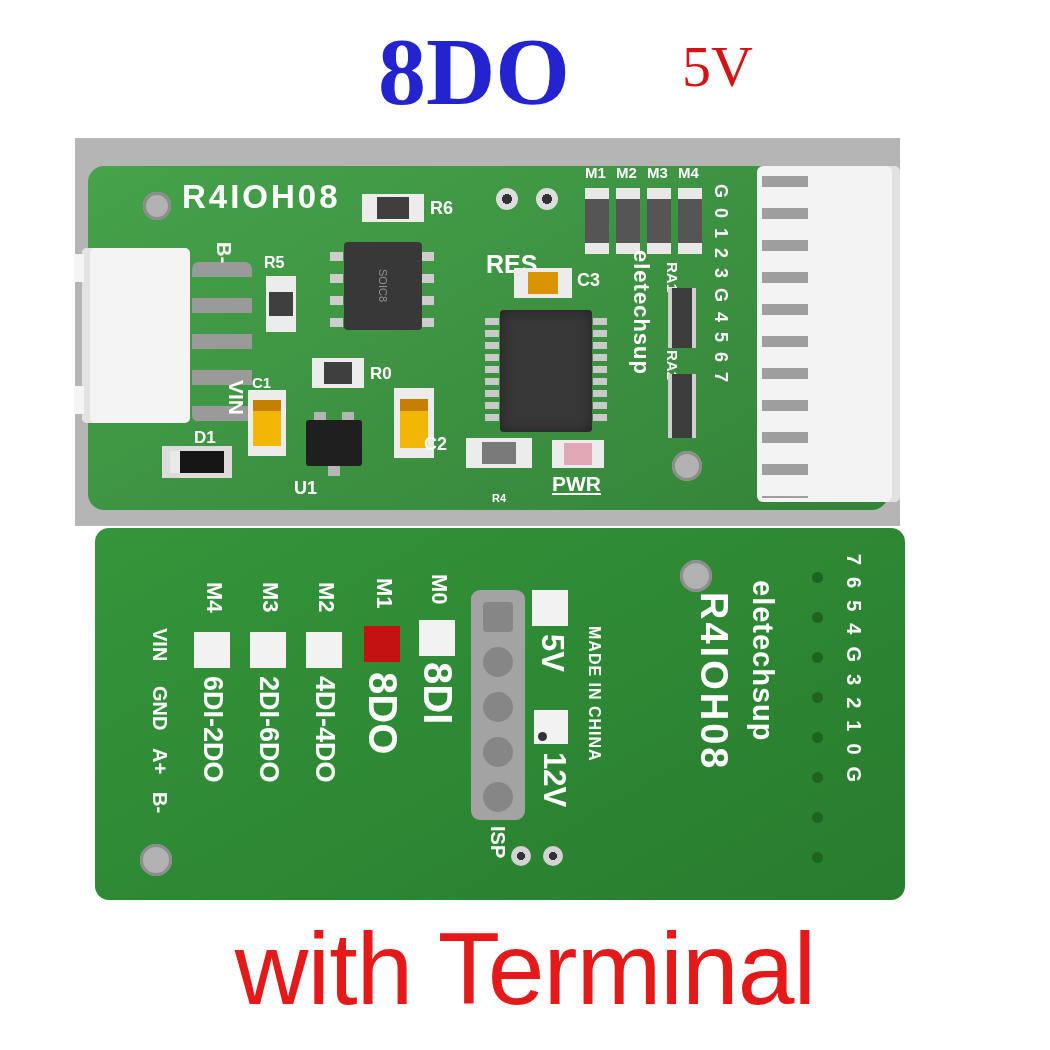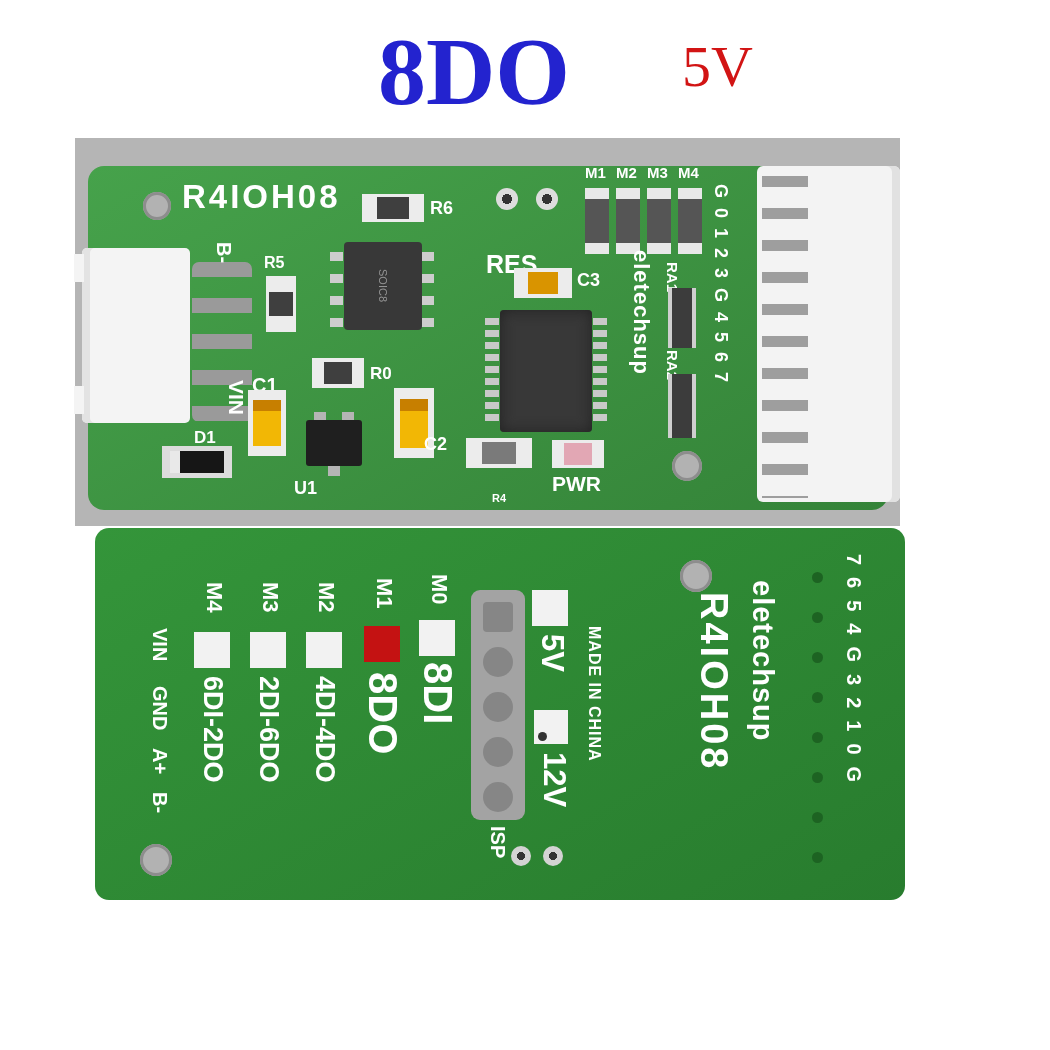--- a/index.html
+++ b/index.html
@@ -99,21 +99,21 @@
   <div class="abs silk v" style="left:664px;top:262px;font-size:15px;">RA1</div>
   <div class="abs ra" style="left:668px;top:288px;width:20px;height:60px;"></div>
   <div class="abs silk v" style="left:664px;top:350px;font-size:15px;">RA2</div>
   <div class="abs ra" style="left:668px;top:374px;width:20px;height:64px;"></div>
 
   <div class="abs" style="left:485px;top:318px;width:14px;height:108px;background:repeating-linear-gradient(to bottom,#c9c9c9 0 7px,transparent 7px 12px);"></div>
   <div class="abs" style="left:593px;top:318px;width:14px;height:108px;background:repeating-linear-gradient(to bottom,#c9c9c9 0 7px,transparent 7px 12px);"></div>
   <div class="abs ic" style="left:500px;top:310px;width:92px;height:122px;box-shadow:inset 0 0 14px #222;"></div>
 
   <div class="abs silk v" style="left:224px;top:380px;font-size:21px;">VIN</div>
-  <div class="abs silk" style="left:252px;top:374px;font-size:20px;">C1</div>
+  <div class="abs silk" style="left:252px;top:374px;font-size:15px;">C1</div>
   <div class="abs ycap" style="left:248px;top:390px;width:38px;height:66px;">
       <i></i>
     </div>
 
   <div class="abs res" style="left:312px;top:358px;width:52px;height:30px;">
       <i></i>
     </div>
   <div class="abs silk" style="left:370px;top:364px;font-size:17px;">R0</div>
 
   <div class="abs silk" style="left:194px;top:428px;font-size:17px;">D1</div>
@@ -133,21 +133,21 @@
 
   <div class="abs silk" style="left:424px;top:434px;font-size:18px;">C2</div>
   <div class="abs res capg" style="left:466px;top:438px;width:66px;height:30px;">
       <i></i>
     </div>
   <div class="abs silk" style="left:492px;top:476px;font-size:11px;margin-top:16px;">R4</div>
 
   <div class="abs res led" style="left:552px;top:440px;width:52px;height:28px;">
       <i></i>
     </div>
-  <div class="abs silk" style="left:552px;top:472px;font-size:21px;">PWR</div>
+  <div class="abs silk" style="left:552px;top:472px;font-size:21px;text-decoration:underline;">PWR</div>
 
   <div class="abs" style="left:95px;top:528px;width:810px;height:372px;background:linear-gradient(150deg,#34953a,#287c2e);border-radius:14px;"></div>
 
   <div class="abs hole" style="left:680px;top:560px;width:32px;height:32px;"></div>
   <div class="abs hole" style="left:140px;top:844px;width:32px;height:32px;"></div>
 
   <div class="abs silk v" style="left:201px;top:582px;font-size:22px;">M4</div>
   <div class="abs silk v" style="left:257px;top:582px;font-size:22px;">M3</div>
   <div class="abs silk v" style="left:313px;top:582px;font-size:22px;">M2</div>
   <div class="abs silk v" style="left:371px;top:578px;font-size:22px;">M1</div>
@@ -194,14 +194,15 @@
   <div class="abs via" style="left:812px;top:572px;width:11px;height:11px;"></div>
   <div class="abs via" style="left:812px;top:612px;width:11px;height:11px;"></div>
   <div class="abs via" style="left:812px;top:652px;width:11px;height:11px;"></div>
   <div class="abs via" style="left:812px;top:692px;width:11px;height:11px;"></div>
   <div class="abs via" style="left:812px;top:732px;width:11px;height:11px;"></div>
   <div class="abs via" style="left:812px;top:772px;width:11px;height:11px;"></div>
   <div class="abs via" style="left:812px;top:812px;width:11px;height:11px;"></div>
   <div class="abs via" style="left:812px;top:852px;width:11px;height:11px;"></div>
   <div class="abs silk v" style="left:842px;top:554px;font-size:20px;letter-spacing:12px;">7654G3210G</div>
 
+  <div class="abs caption" style="left:0;top:918px;">with Terminal</div>
 
 </div>
 
 </body></html>

